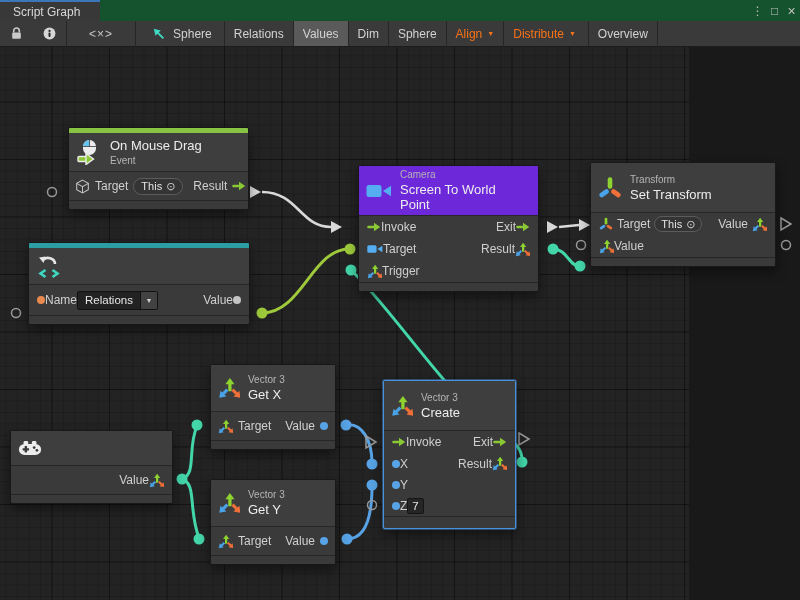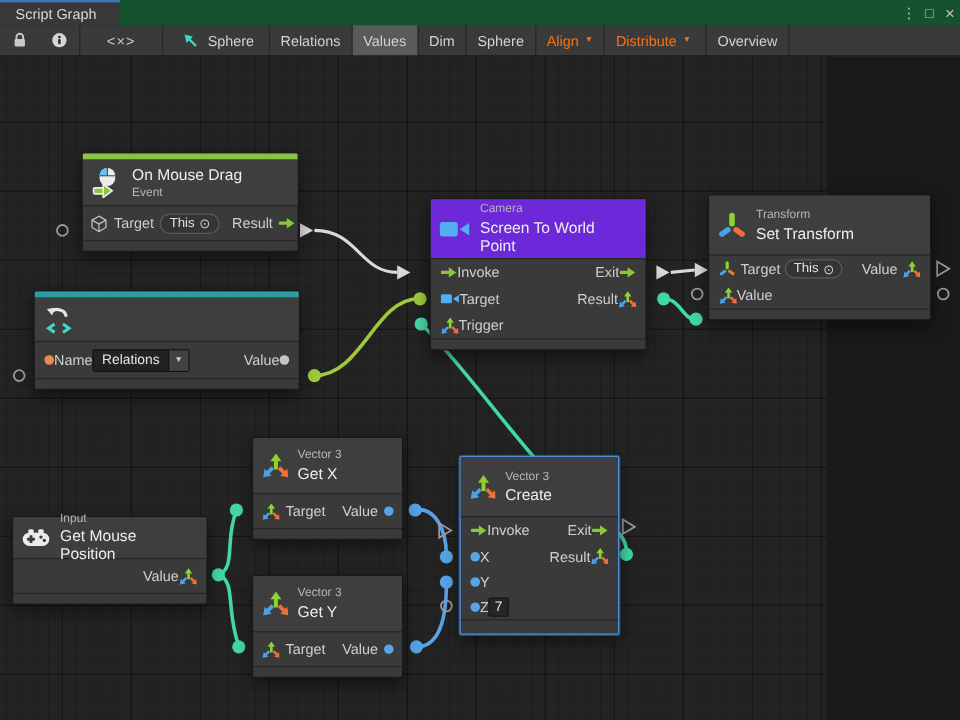--- a/index.html
+++ b/index.html
@@ -477,24 +477,20 @@
       </div>
     </div>
     <div class="ftr" style="height:12px;"></div>
   </div>
 
   <div class="node" style="left:10px; top:383px; width:163px;">
     <div class="hdr" style="background:#3e3e3e; height:34px; padding:3px 10px 3px 7px;">
       <svg class="ic" width="24" height="17">
           <use href="#i-pad"></use>
         </svg>
-      <div class="txt" style="gap:1px;">
-        <span class="kind">Input</span>
-        <span class="title">Get Mouse Position</span>
-      </div>
     </div>
     <div class="body">
       <div class="row" style="height:28px; justify-content:flex-end;">
         <span>Value</span>
         <svg class="ic" width="15" height="15">
             <use href="#i-v3"></use>
           </svg>
       </div>
     </div>
     <div class="ftr"></div>

